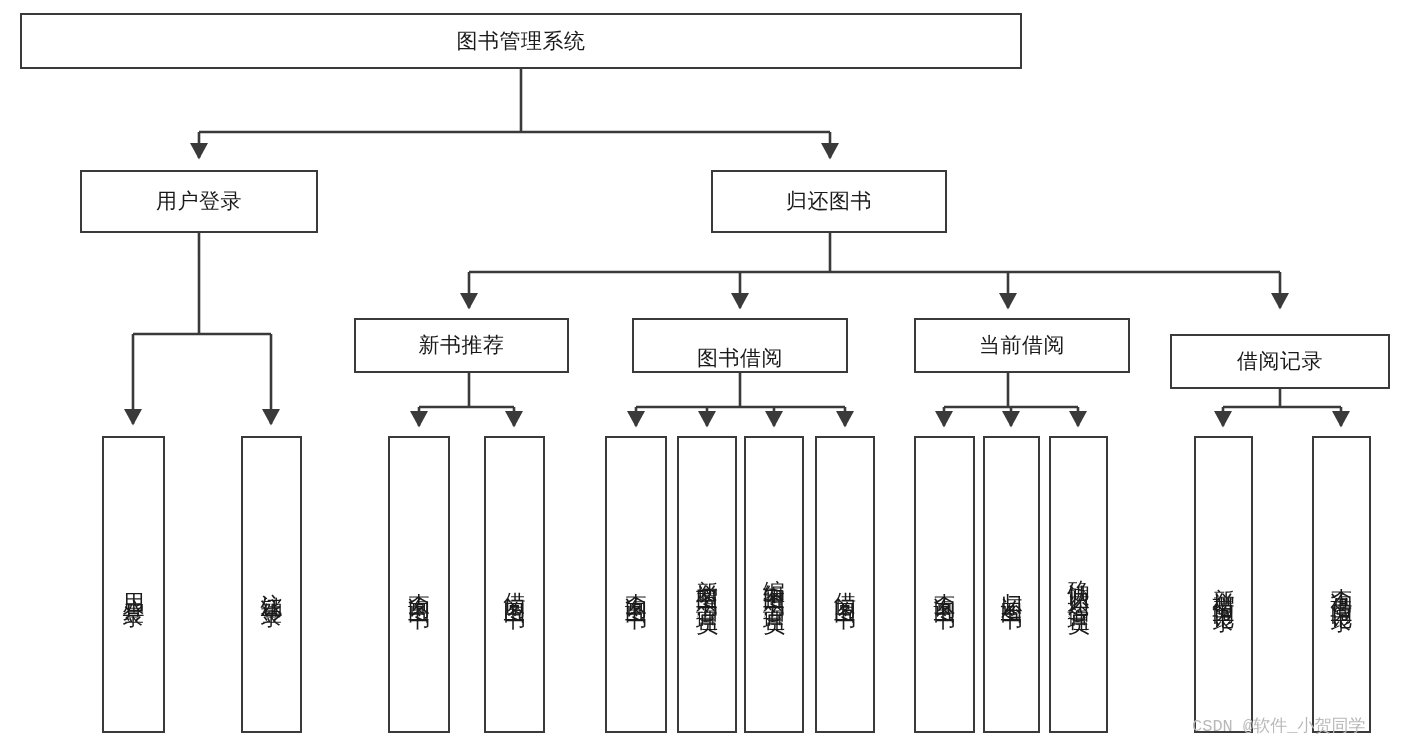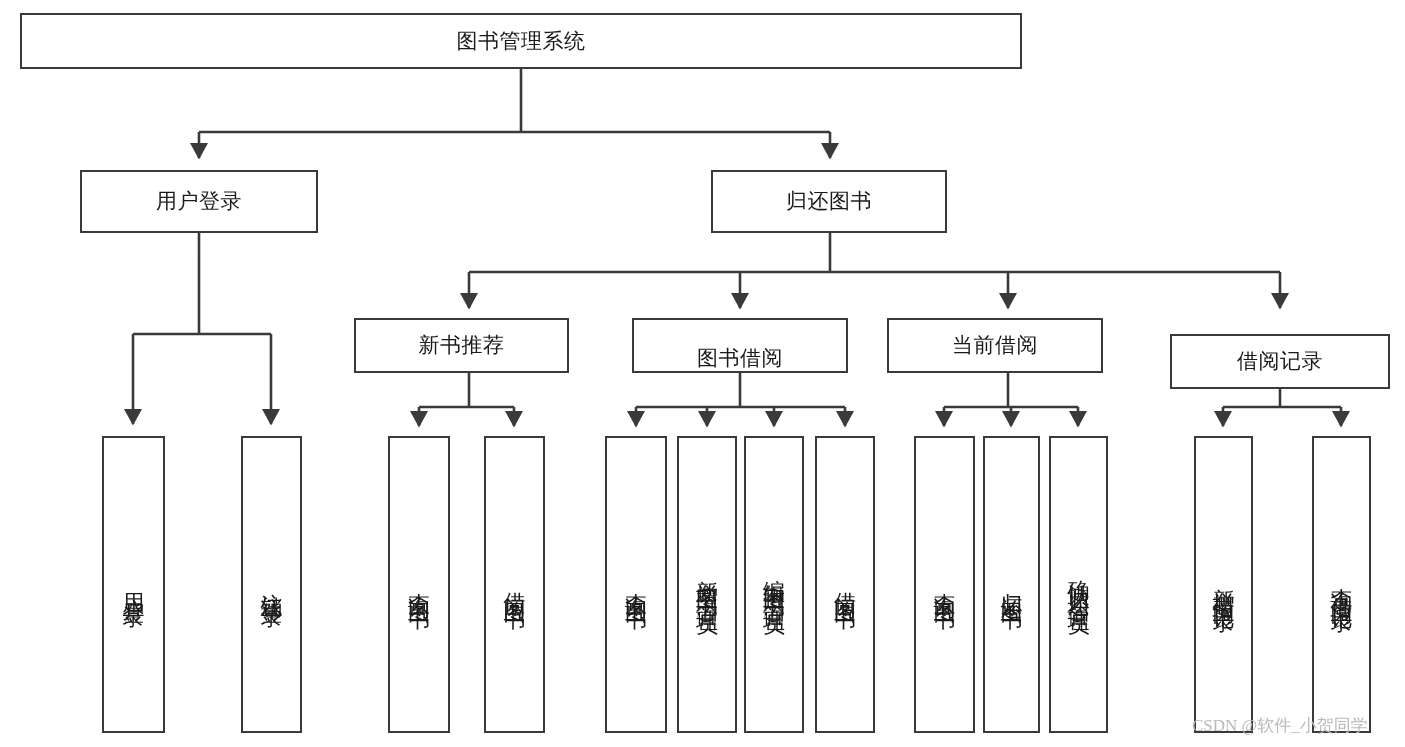--- a/index.html
+++ b/index.html
@@ -57,21 +57,21 @@
     letter-spacing: 5px;
     line-height: 1;
     white-space: nowrap;
   }
   .watermark {
     position: absolute;
     font-size: 17px;
     color: #b9b9b9;
     white-space: nowrap;
     pointer-events: none;
-    font-family: Liberation Serif, serif;
+    font-family: Liberation Mono, monospace;
   }
 </style>
 </head>
 <body>
 
 <div id="canvas">
 
   <svg id="wires" viewBox="0 0 1405 747" xmlns="http://www.w3.org/2000/svg">
     <defs>
       <marker id="arrow" viewBox="0 0 12 12" refX="10" refY="6" markerWidth="7" markerHeight="7" orient="auto-start-reverse">
@@ -135,21 +135,21 @@
   <div class="node horiz" style="left:711px; top:170px; width:236px; height:63px;">
     <span class="lbl">归还图书</span>
   </div>
 
   <div class="node horiz" style="left:354px; top:318px; width:215px; height:55px;">
     <span class="lbl">新书推荐</span>
   </div>
   <div class="node horiz" style="left:632px; top:318px; width:216px; height:55px;align-items:flex-end;">
     <span class="lbl">图书借阅</span>
   </div>
-  <div class="node horiz" style="left:887px; top:318px; width:216px; height:55px;align-items:center;">
+  <div class="node horiz" style="left:914px; top:318px; width:216px; height:55px;align-items:center;">
     <span class="lbl">当前借阅</span>
   </div>
   <div class="node horiz" style="left:1170px; top:318px; width:220px; height:55px;margin-top:16px;">
     <span class="lbl">借阅记录</span>
   </div>
 
   <div class="node vert" style="left:102px; top:436px; width:63px; height:297px;">
     <span class="lbl">用户登录</span>
   </div>
   <div class="node vert" style="left:241px; top:436px; width:61px; height:297px;">

